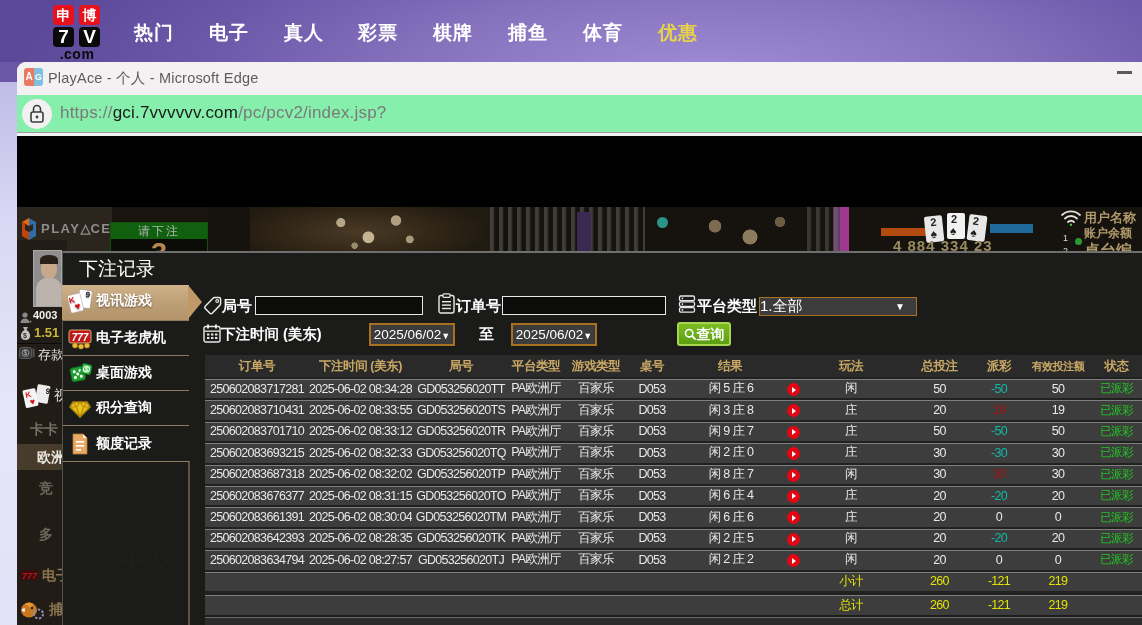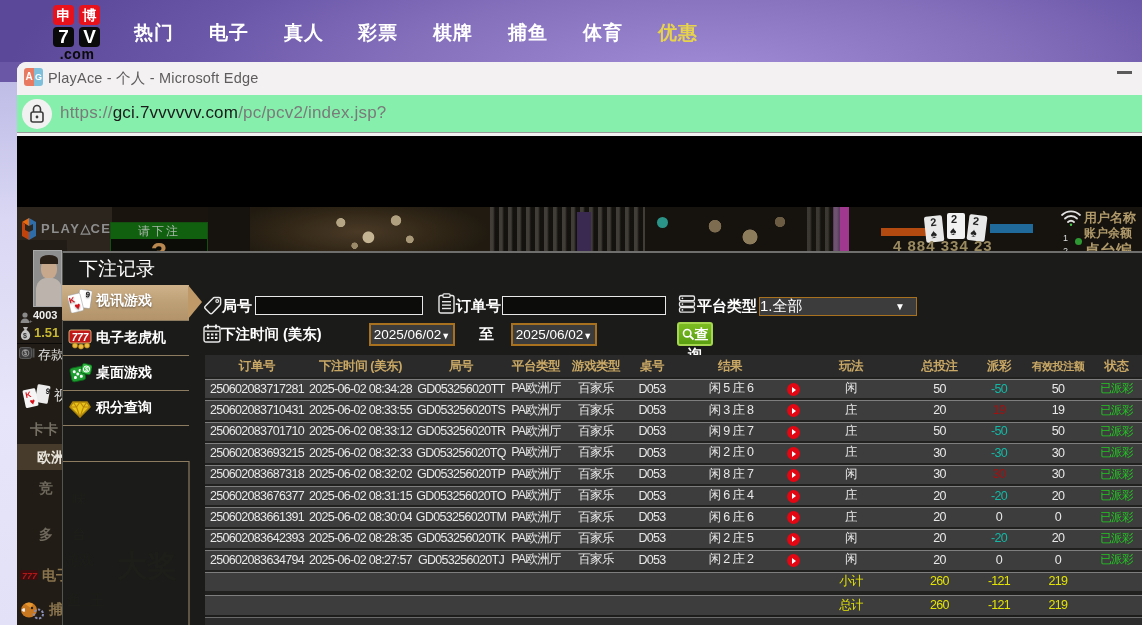--- a/index.html
+++ b/index.html
@@ -293,20 +293,30 @@
         <div class="tab" style="top:141px;">
           <svg class="ticon" viewBox="0 0 24 24">
             <g fill="none" stroke="#f2c814" stroke-width="1.6" stroke-linejoin="round">
               <path d="M5 6 L19 6 L22 11 L12 21 L2 11 Z" fill="#e8c31a" stroke="#a8820a"></path>
               <path d="M5 6 L8.5 11 L12 6 L15.5 11 L19 6 M2 11 L8.5 11 L12 21 L15.5 11 L22 11" stroke="#b8860b" stroke-width="1.1" fill="none"></path>
             </g>
           </svg>
           <div class="tx">积分查询</div>
         </div>
         <div class="tab-sep" style="top:174px;"></div>
+        <div class="tab" style="top:177px;">
+          <svg class="ticon" viewBox="0 0 24 24">
+            <path d="M5 2 L15 2 L19 6 L19 22 L5 22 Z" fill="#e8a968" stroke="#b87830" stroke-width="0.8"></path>
+            <path d="M15 2 L15 6 L19 6 Z" fill="#fff3e0"></path>
+            <rect x="8" y="9" width="8" height="1.6" fill="#fff"></rect>
+              <rect x="8" y="13" width="8" height="1.6" fill="#fff"></rect>
+              <rect x="8" y="17" width="5" height="1.6" fill="#fff"></rect>
+          </svg>
+          <div class="tx">额度记录</div>
+        </div>
         <div class="tab-sep" style="top:210px;"></div>
         <div class="abs" style="left:126px; top:210px; width:1.5px; height:164px; background:#8d7c60; opacity:0.6;"></div>
         <div class="abs" style="left:10px; top:240px; color:#1e1e1b; font-size:14px;">味</div>
         <div class="abs" style="left:10px; top:275px; color:#1e1e1b; font-size:14px;">台</div>
         <div class="abs" style="left:2px; top:300px; color:#1d1d1a; font-size:15px;">游戏</div>
         <div class="abs" style="left:5px; top:340px; color:#1d1d1a; font-size:15px; letter-spacing:8px;">鱼王</div>
         <div class="abs" style="left:55px; top:295px; width:70px; height:42px; color:#1d1d19; font-size:30px; font-weight:bold;">大奖</div>
 
         <svg class="abs" style="left:141px; top:44px;" width="20" height="20" viewBox="0 0 20 20">
           <path d="M2.2 11.2 L9.8 3.4 A2.4 2.4 0 0 1 11.6 2.6 L16 2.6 A1.6 1.6 0 0 1 17.6 4.2 L17.6 8.6 A2.4 2.4 0 0 1 16.8 10.4 L9.2 18.2 A1.6 1.6 0 0 1 6.9 18.2 L2.2 13.5 A1.6 1.6 0 0 1 2.2 11.2 Z" fill="none" stroke="#e8e8e8" stroke-width="1.5"></path>
@@ -345,21 +355,21 @@
             <rect x="8" y="9.5" width="2.4" height="2" fill="#e8e8e8"></rect>
             <rect x="12" y="9.5" width="2.4" height="2" fill="#e8e8e8"></rect>
           <rect x="4" y="13" width="2.4" height="2" fill="#e8e8e8"></rect>
             <rect x="8" y="13" width="2.4" height="2" fill="#e8e8e8"></rect>
             <rect x="12" y="13" width="2.4" height="2" fill="#e8e8e8"></rect>
         </svg>
         <div class="flabel" style="left:159px; top:74px; font-size:14.5px;">下注时间 (美东)</div>
         <div class="fsel" style="left:307px; top:72px; width:86px; height:23px; font-size:13.5px; line-height:19px; text-align:center;">2025/06/02<span style="font-size:9px;">▼</span></div>
         <div class="flabel" style="left:417px; top:74px;">至</div>
         <div class="fsel" style="left:449px; top:72px; width:86px; height:23px; font-size:13.5px; line-height:19px; text-align:center;">2025/06/02<span style="font-size:9px;">▼</span></div>
-        <div class="abs" id="querybtn" style="left:615px; top:71px; width:36px; height:24px; background:linear-gradient(180deg,#7cbc22,#5a9e12); border:2px solid #a6d650; border-radius:3px; color:#fff; font-size:14px; font-weight:bold; line-height:20px; text-align:center;">
+        <div class="abs" id="querybtn" style="left:615px; top:71px; width:54px; height:24px; background:linear-gradient(180deg,#7cbc22,#5a9e12); border:2px solid #a6d650; border-radius:3px; color:#fff; font-size:14px; font-weight:bold; line-height:20px; text-align:center;">
           <svg style="vertical-align:-2px;" width="13" height="13" viewBox="0 0 13 13">
               <circle cx="5.2" cy="5.2" r="3.7" fill="none" stroke="#fff" stroke-width="1.6"></circle>
               <line x1="8" y1="8" x2="11.5" y2="11.5" stroke="#fff" stroke-width="1.8"></line>
             </svg>查询</div>
 
         <table id="btable" cellspacing="0">
           <colgroup>
               <col style="width:104px">
               <col style="width:103px">
               <col style="width:98px">

